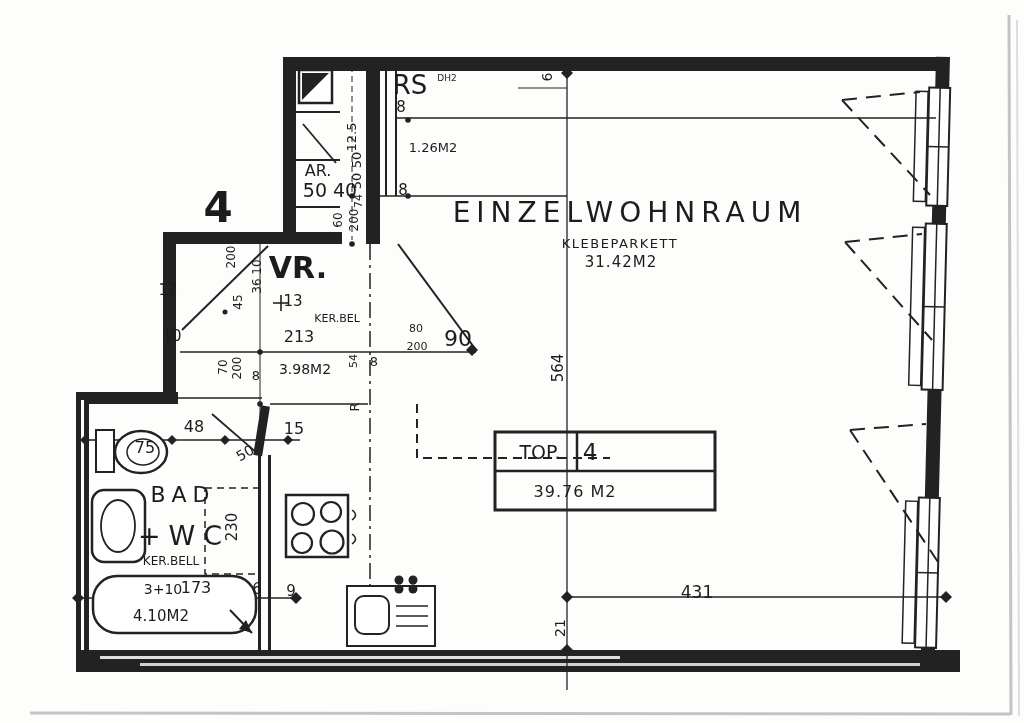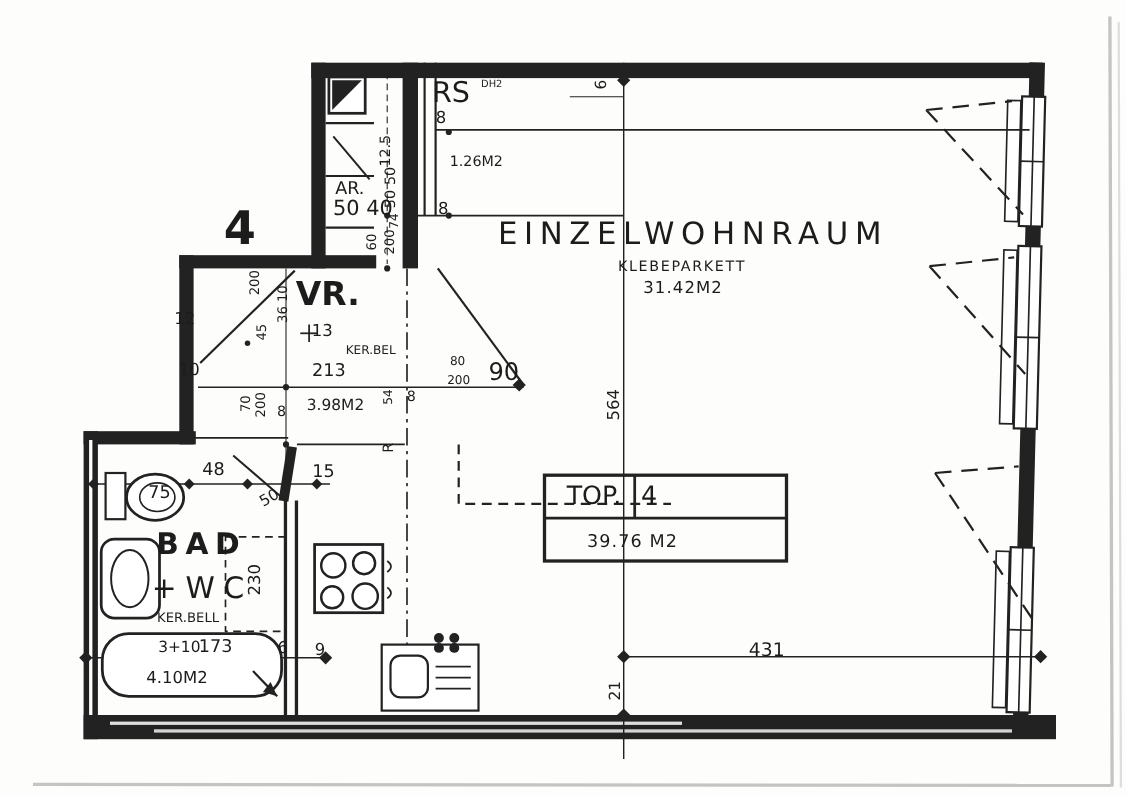--- a/index.html
+++ b/index.html
@@ -212,31 +212,31 @@
       <span class="lbl" style="left: 168px; top: 290px; font-size: 15px; transform: translate(-50%, -50%);">12</span>
       <span class="lbl" style="left: 172px; top: 336px; font-size: 15px; transform: translate(-50%, -50%);">10</span>
       <span class="lbl" style="left: 223px; top: 367px; font-size: 12px; transform: translate(-50%, -50%) rotate(-90deg);">70</span>
       <span class="lbl" style="left: 237px; top: 368px; font-size: 12px; transform: translate(-50%, -50%) rotate(-90deg);">200</span>
       <span class="lbl" style="left: 256px; top: 375px; font-size: 13px; transform: translate(-50%, -50%);">8</span>
       <span class="lbl" style="left: 374px; top: 361px; font-size: 13px; transform: translate(-50%, -50%);">8</span>
       <span class="lbl" style="left: 145px; top: 448px; font-size: 16px; transform: translate(-50%, -50%);">75</span>
       <span class="lbl" style="left: 194px; top: 427px; font-size: 16px; transform: translate(-50%, -50%);">48</span>
       <span class="lbl" style="left: 245px; top: 453px; font-size: 14px; transform: translate(-50%, -50%) rotate(-30deg);">50</span>
       <span class="lbl" style="left: 294px; top: 429px; font-size: 16px; transform: translate(-50%, -50%);">15</span>
-      <span class="lbl" style="left: 183px; top: 495px; font-size: 27px; letter-spacing: 6px; font-weight: bold; transform: translate(-50%, -50%);">BAD</span>
+      <span class="lbl" style="left: 183px; top: 495px; font-size: 22px; letter-spacing: 6px; font-weight: normal; transform: translate(-50%, -50%);">BAD</span>
       <span class="lbl" style="left: 184px; top: 535px; font-size: 27px; letter-spacing: 8px; font-weight: normal; transform: translate(-50%, -50%);">+WC</span>
       <span class="lbl" style="left: 171px; top: 561px; font-size: 12px; transform: translate(-50%, -50%);">KER.BELL</span>
       <span class="lbl" style="left: 232px; top: 527px; font-size: 15px; transform: translate(-50%, -50%) rotate(-90deg);">230</span>
       <span class="lbl" style="left: 119px; top: 589px; font-size: 14px; transform: translate(-50%, -50%); margin-left: 44px;">3+10</span>
       <span class="lbl" style="left: 196px; top: 588px; font-size: 16px; transform: translate(-50%, -50%);">173</span>
       <span class="lbl" style="left: 257px; top: 589px; font-size: 15px; transform: translate(-50%, -50%);">6</span>
       <span class="lbl" style="left: 291px; top: 591px; font-size: 15px; transform: translate(-50%, -50%);">9</span>
       <span class="lbl" style="left: 161px; top: 616px; font-size: 15px; transform: translate(-50%, -50%);">4.10M2</span>
       <span class="lbl" style="left: 354px; top: 407px; font-size: 13px; transform: translate(-50%, -50%) rotate(-90deg);">R</span>
       <span class="lbl" style="left: 558px; top: 368px; font-size: 15px; transform: translate(-50%, -50%) rotate(-90deg);">564</span>
       <span class="lbl" style="left: 697px; top: 592px; font-size: 17px; transform: translate(-50%, -50%);">431</span>
       <span class="lbl" style="left: 560px; top: 628px; font-size: 14px; transform: translate(-50%, -50%) rotate(-90deg);">21</span>
-      <span class="lbl" style="left: 540px; top: 452px; font-size: 23px; transform: translate(-50%, -50%);">TOP.</span>
+      <span class="lbl" style="left: 540px; top: 452px; font-size: 19px; transform: translate(-50%, -50%);">TOP.</span>
       <span class="lbl" style="left: 590px; top: 452px; font-size: 23px; transform: translate(-50%, -50%);">4</span>
       <span class="lbl" style="left: 575px; top: 492px; font-size: 16px; letter-spacing: 1px; transform: translate(-50%, -50%);">39.76 M2</span>
     </div>
 
 </div>
 
 </body></html>

